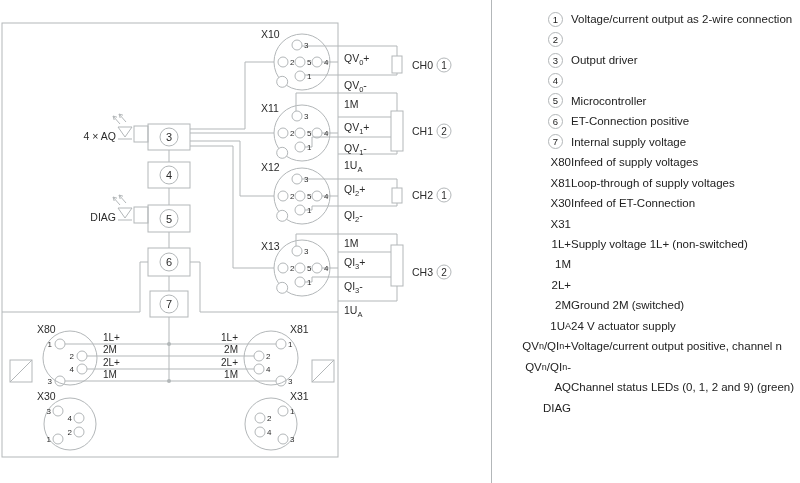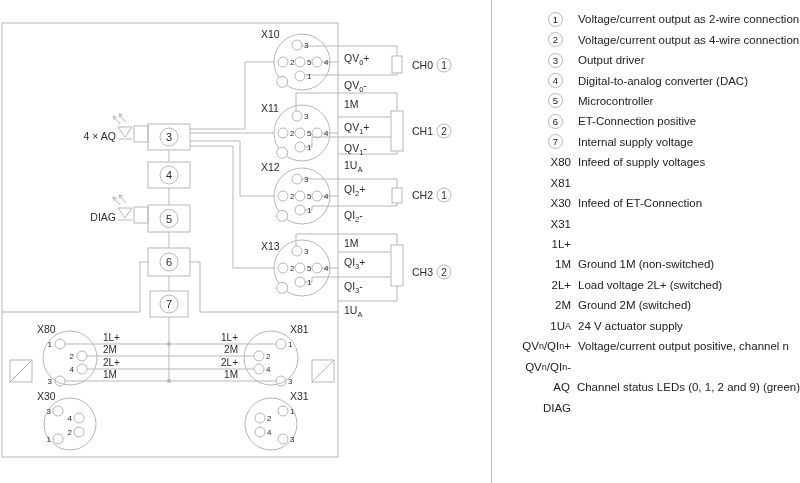--- a/index.html
+++ b/index.html
@@ -13,21 +13,21 @@
   .tbus{font-family:"Liberation Sans",sans-serif;font-size:10px;fill:#2b2b2b;}
   .tp{font-family:"Liberation Sans",sans-serif;font-size:8px;fill:#2b2b2b;}
   .tb{font-family:"Liberation Sans",sans-serif;font-size:11px;fill:#2b2b2b;text-anchor:middle;}
   .tc{font-family:"Liberation Sans",sans-serif;font-size:10px;fill:#2b2b2b;text-anchor:middle;}
   .ts{font-size:7.5px;}
   .end{text-anchor:end;}
   .legend{position:absolute;left:491px;top:9px;width:309px;}
   .lrow{display:flex;align-items:center;height:20.45px;font-size:11.5px;color:#222;}
   .lkey{width:80px;display:flex;justify-content:flex-end;align-items:center;white-space:nowrap;}
   .lkey sub{font-size:9px;line-height:0;}
-  .ldesc{margin-left:7px;white-space:nowrap;}
+  .ldesc{white-space:nowrap;}
   .lcirc{display:inline-flex;width:13px;height:13px;border:1px solid #b3b7b9;border-radius:50%;
          align-items:center;justify-content:center;font-size:9.5px;color:#222;margin-right:8px;flex:none;}
 </style>
 </head>
 <body>
 
 <div id="stage">
 <svg width="800" height="483" viewBox="0 0 800 483">
 
   <g>
@@ -315,33 +315,31 @@
   <div class="lrow">
         <span class="lkey">
           <span class="lcirc">1</span>
         </span>
         <span class="ldesc">Voltage/current output as 2-wire connection</span>
       </div>
   <div class="lrow">
         <span class="lkey">
           <span class="lcirc">2</span>
         </span>
-        <span class="ldesc">Voltage/current output as 4-wire connection</span>
       </div>
   <div class="lrow">
         <span class="lkey">
           <span class="lcirc">3</span>
         </span>
         <span class="ldesc">Output driver</span>
       </div>
   <div class="lrow">
         <span class="lkey">
           <span class="lcirc">4</span>
         </span>
-        <span class="ldesc">Digital-to-analog converter (DAC)</span>
       </div>
   <div class="lrow">
         <span class="lkey">
           <span class="lcirc">5</span>
         </span>
         <span class="ldesc">Microcontroller</span>
       </div>
   <div class="lrow">
         <span class="lkey">
           <span class="lcirc">6</span>
@@ -358,48 +356,48 @@
   <div class="lrow">
         <span class="lkey">
           <span>X80</span>
         </span>
         <span class="ldesc">Infeed of supply voltages</span>
       </div>
   <div class="lrow">
         <span class="lkey">
           <span>X81</span>
         </span>
+        <span class="ldesc">Loop-through of supply voltages</span>
       </div>
   <div class="lrow">
         <span class="lkey">
           <span>X30</span>
         </span>
         <span class="ldesc">Infeed of ET-Connection</span>
       </div>
   <div class="lrow">
         <span class="lkey">
           <span>X31</span>
         </span>
       </div>
   <div class="lrow">
         <span class="lkey">
           <span>1L+</span>
         </span>
+        <span class="ldesc">Supply voltage 1L+ (non-switched)</span>
       </div>
   <div class="lrow">
         <span class="lkey">
           <span>1M</span>
         </span>
-        <span class="ldesc">Ground 1M (non-switched)</span>
       </div>
   <div class="lrow">
         <span class="lkey">
           <span>2L+</span>
         </span>
-        <span class="ldesc">Load voltage 2L+ (switched)</span>
       </div>
   <div class="lrow">
         <span class="lkey">
           <span>2M</span>
         </span>
         <span class="ldesc">Ground 2M (switched)</span>
       </div>
   <div class="lrow">
         <span class="lkey">
           <span>1U</span>

